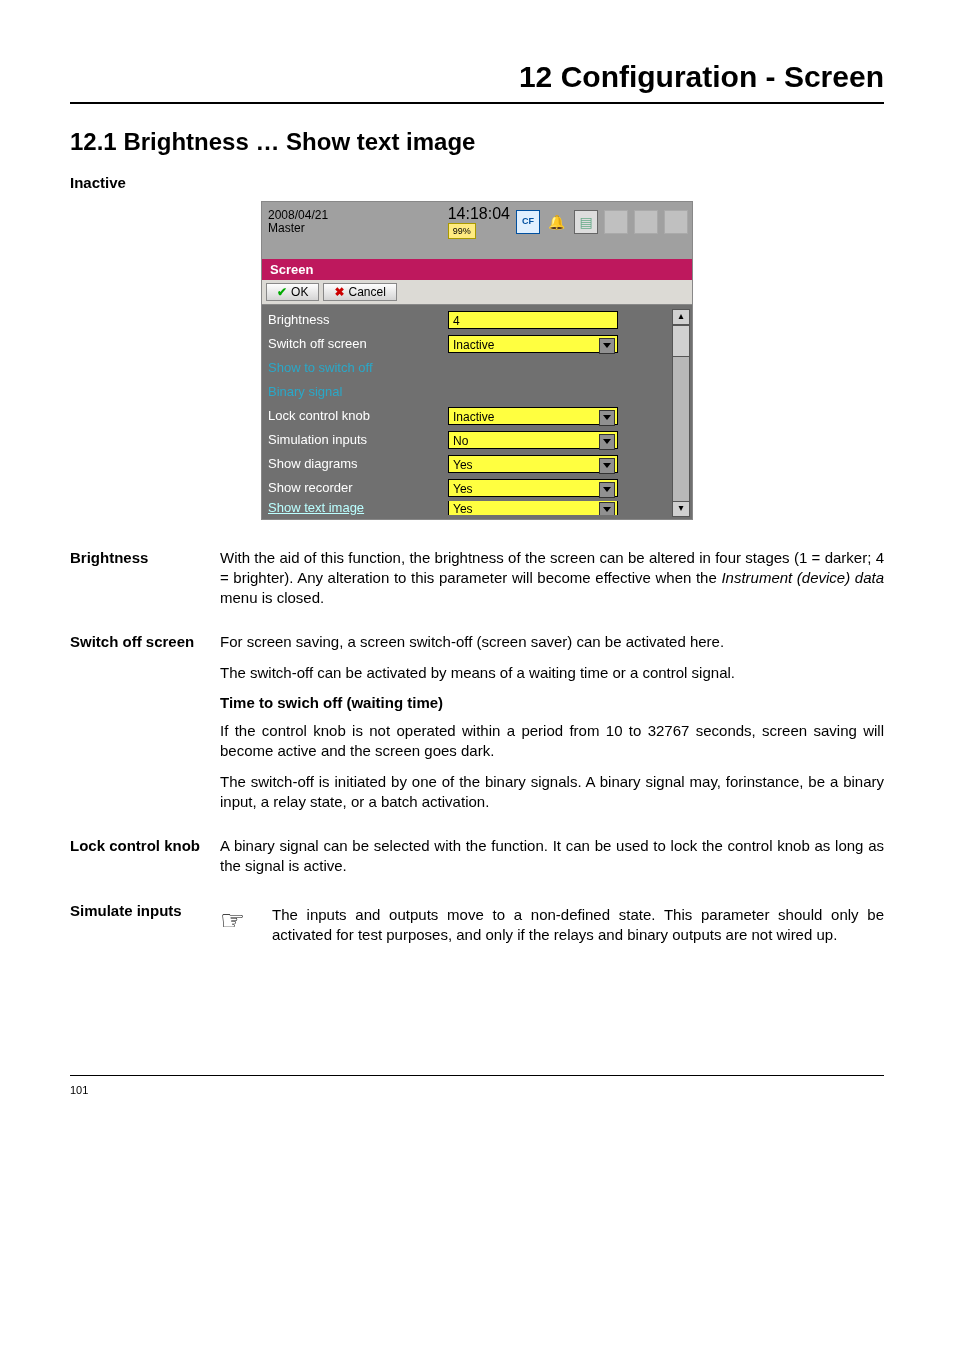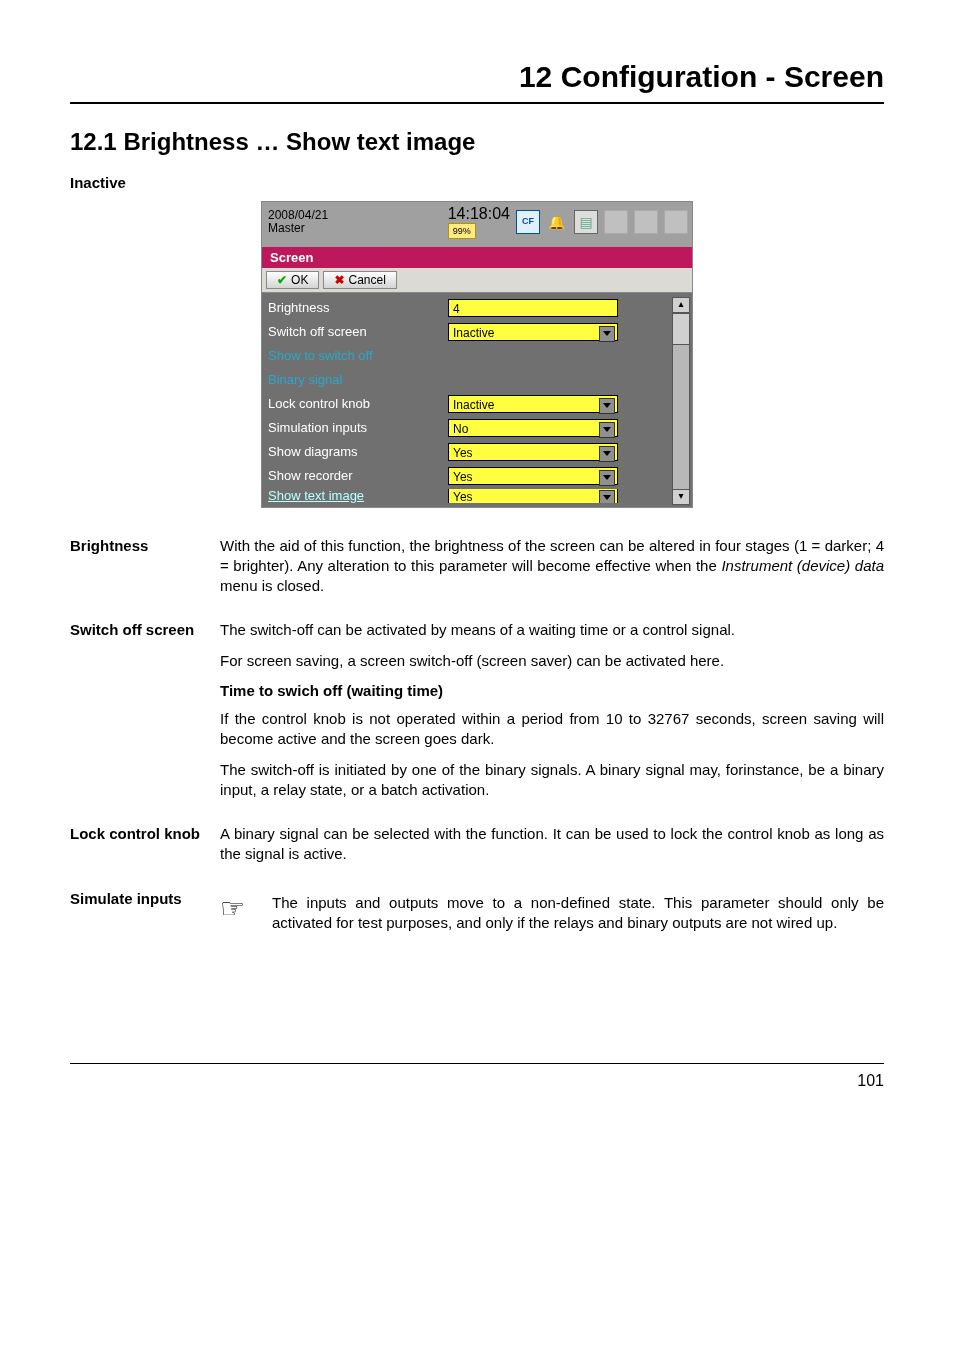--- a/index.html
+++ b/index.html
@@ -40,21 +40,21 @@
   .ui-window {
     width: 430px;
     margin: 0 auto 28px auto;
     border: 1px solid #888;
     font-family: Tahoma, Arial, sans-serif;
     font-size: 13px;
     background: #c0c0c0;
   }
   .ui-header {
     background: #a0a0a0;
-    padding: 3px 4px 8px 6px;
+    padding: 3px 4px 20px 6px;
     display: flex;
     align-items: center;
     gap: 6px;
   }
   .ui-header .dt-block {
     flex: 1;
     line-height: 1.1;
   }
   .ui-header .dt-date { font-size: 12px; }
   .ui-header .dt-master { font-size: 12px; }
@@ -236,22 +236,21 @@
     line-height: 1;
     padding-top: 2px;
   }
 
   .hr-thin {
     border: none;
     border-top: 1px solid #000;
     margin: 120px 0 6px 0;
   }
   .page-num {
-    text-align: right;
-    font-size: 16px;
+    font-size: 11px;
     margin-top: 8px;
   }
 </style>
 </head>
 <body>
 
 <div class="page">
 
   <h1 class="chapter-title">12 Configuration - Screen</h1>
   <hr class="hr-thick">
@@ -344,22 +343,22 @@
     <div class="body">
       <p>
         <span>With the aid of this function, the brightness of the screen can be altered in four stages (1 = darker; 4 = brighter). Any alteration to this parameter will become effective when the </span><span class="ital">Instrument (device) data</span><span> menu is closed.</span>
       </p>
     </div>
   </div>
 
   <div class="entry">
     <div class="side">Switch off screen</div>
     <div class="body">
+      <p>For screen saving, a screen switch-off (screen saver) can be activated here.</p>
       <p>The switch-off can be activated by means of a waiting time or a control signal.</p>
-      <p>For screen saving, a screen switch-off (screen saver) can be activated here.</p>
       <p class="sub">Time to swich off (waiting time)</p>
       <p>If the control knob is not operated within a period from 10 to 32767 seconds, screen saving will become active and the screen goes dark.</p>
       <p>The switch-off is initiated by one of the binary signals. A binary signal may, forinstance, be a binary input, a relay state, or a batch activation.</p>
     </div>
   </div>
 
   <div class="entry">
     <div class="side">Lock control knob</div>
     <div class="body">
       <p>A binary signal can be selected with the function. It can be used to lock the control knob as long as the signal is active.</p>

